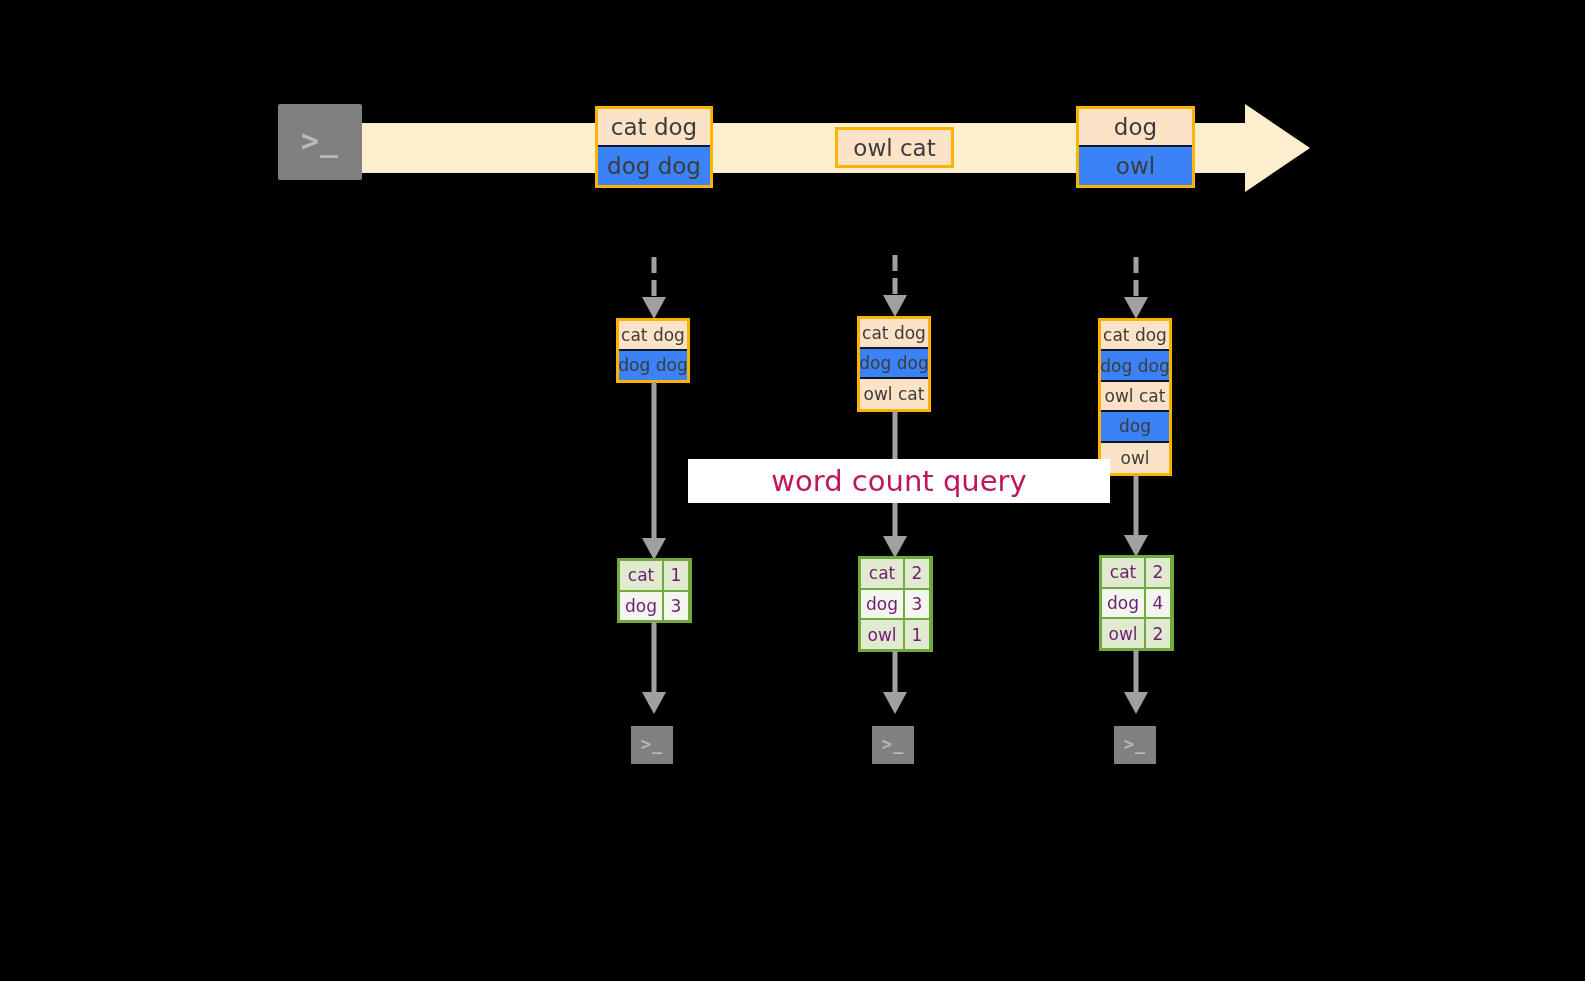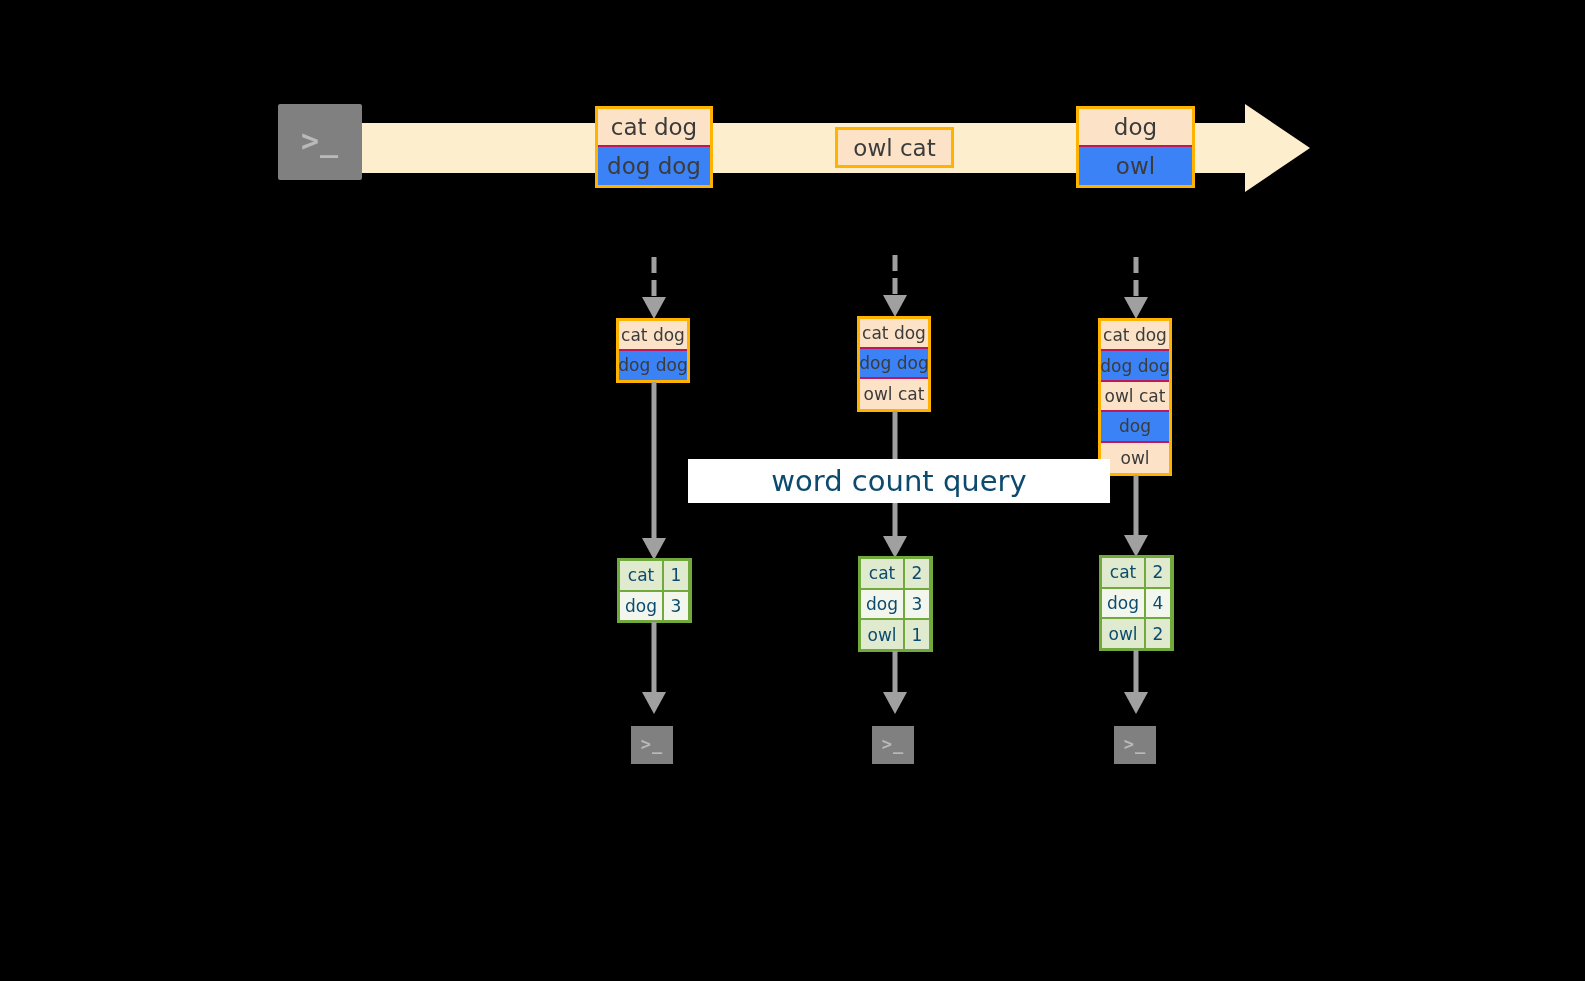--- a/index.html
+++ b/index.html
@@ -83,21 +83,21 @@
     display: flex;
     flex-direction: column;
   }
   .rec-row {
     box-sizing: border-box;
     display: flex;
     align-items: center;
     justify-content: center;
     color: #3b3b3b;
     white-space: nowrap;
-    border-bottom: 2px solid #be185d;
+    border-bottom: 2px solid #0f172a;
   }
   .rec-row:last-child { border-bottom: none; }
   .rec-row.dark  { background: #FCE3C8; }
   .rec-row.light { background: #3b82f6; }
 
   
   .rec-top { }
   .rec-top .rec-row { font-size: 23px; }
 
   #box-top-1 { left: 595px; top: 106px; width: 118px; height: 82px; }
@@ -126,21 +126,21 @@
     display: flex;
     height: 31px;
     border-bottom: 2px solid #71A93C;
   }
   .res-row:last-child { border-bottom: none; }
   .res-word, .res-count {
     box-sizing: border-box;
     display: flex;
     align-items: center;
     justify-content: center;
-    color: #0c4a6e;
+    color: #701a75;
     font-size: 17px;
   }
   .res-word  { width: 44px; border-right: 2px solid #71A93C; }
   .res-count { width: 24px; }
   .res-row.dark  .res-word, .res-row.dark  .res-count { background: #DFEACF; }
   .res-row.light .res-word, .res-row.light .res-count { background: #F2F6EC; }
 
   #res-1 { left: 617px; top: 558px; width: 75px; height: 65px; }
   #res-2 { left: 858px; top: 556px; width: 75px; height: 96px; }
   #res-3 { left: 1099px; top: 555px; width: 75px; height: 96px; }
@@ -152,21 +152,21 @@
   #query-banner {
     position: absolute;
     left: 688px;
     top: 459px;
     width: 422px;
     height: 44px;
     background: #FFFFFF;
     display: flex;
     align-items: center;
     justify-content: center;
-    color: #0c4a6e;
+    color: #be185d;
     font-size: 29px;
     z-index: 5;
   }
 </style>
 </head>
 <body>
 
 <div id="stage">
 
   <svg id="stream-arrow" viewBox="0 0 950 88" width="950" height="88">

